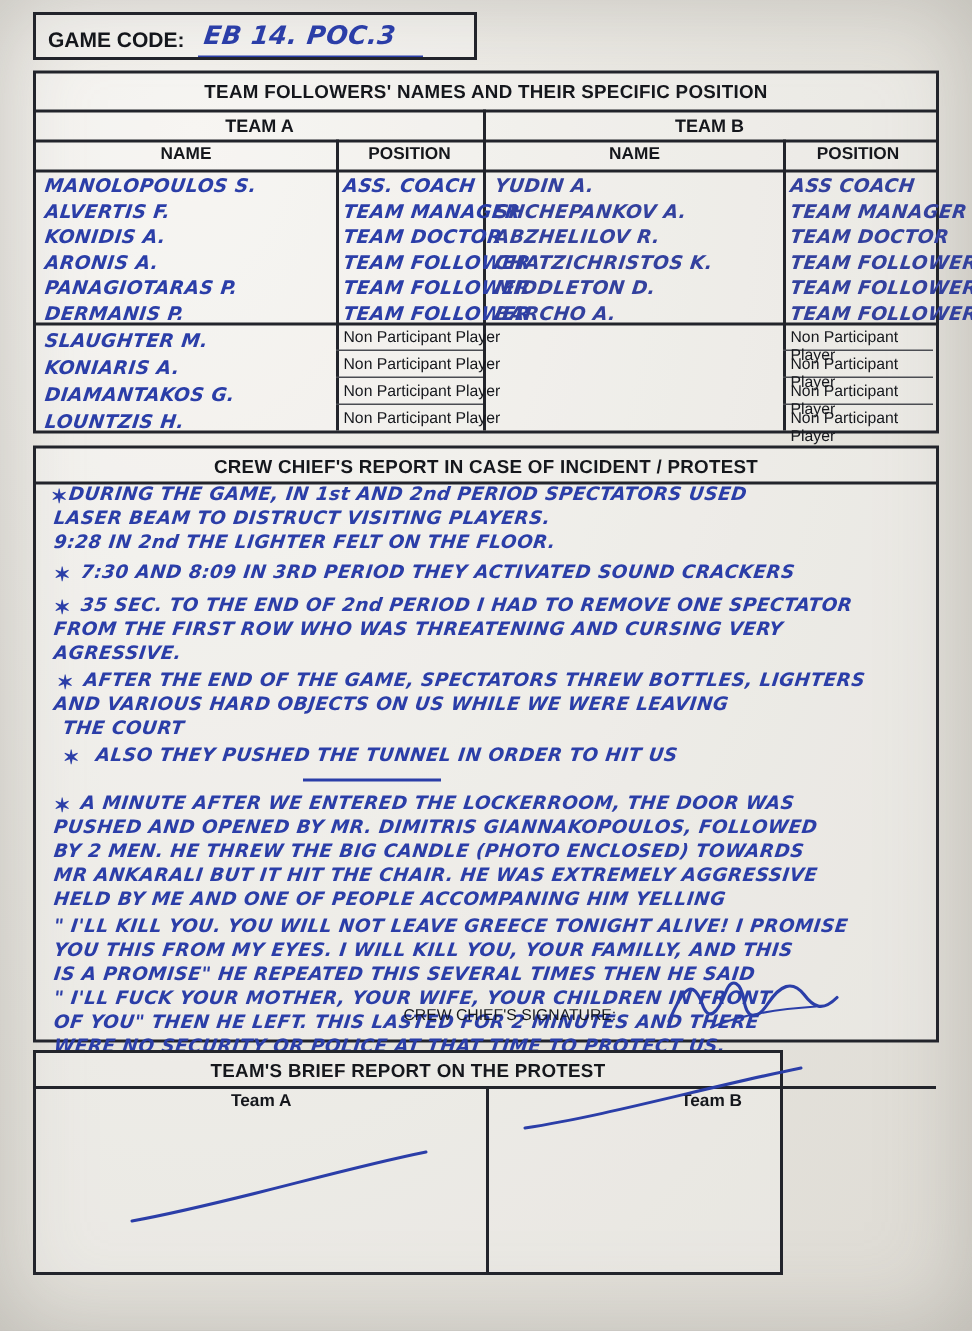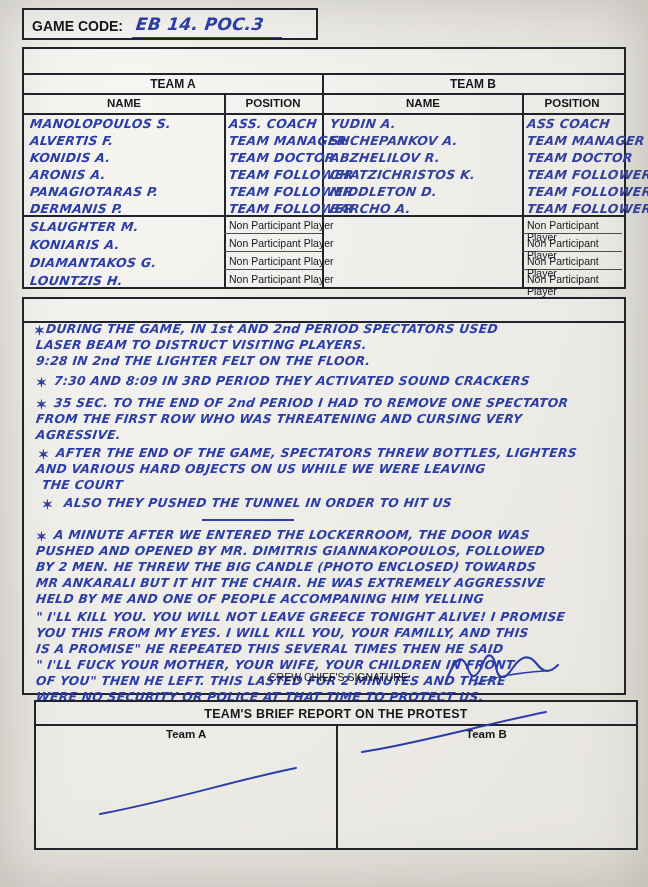--- a/index.html
+++ b/index.html
@@ -125,41 +125,42 @@
   }
   #sig-scribble {
     position: absolute; left: 420px; top: 352px; width: 120px; height: 36px;
   }
   #strike1 {
     position: absolute; left: 178px; top: 198px; width: 92px;
     border-bottom: 2px solid #2b3ea8;
   }
 
   
-  #brief-box { left: 34px; top: 700px; width: 604px; height: 150px; }
+  #brief-box { left: 22px; top: 700px; width: 500px; height: 150px; }
   #brief-title { position: absolute; left: 0; right: 0; top: 5px; }
   .team-sub {
     position: absolute; font-weight: bold; font-size: 11.5px; color: #15171c;
   }
 
   svg.scribble { position: absolute; overflow: visible; }
 </style>
 </head>
 <body>
 
 <div id="page">
   <div class="sheet-shadow"></div>
 
   <div class="box" id="gamecode-box">
     <span id="gamecode-label" class="label-print">GAME CODE:</span>
     <span id="gamecode-value" class="hw">EB 14. POC.3</span>
     <div id="gamecode-underline"></div>
   </div>
 
   <div class="box" id="followers-box">
+    <div class="hdr" id="followers-title">TEAM FOLLOWERS' NAMES AND THEIR SPECIFIC POSITION</div>
 
     <div class="hline" style="left:0; top:24px; width:600px;"></div>
     <div class="hline" style="left:0; top:44px; width:600px;"></div>
     <div class="hline" style="left:0; top:64px; width:600px;"></div>
     <div class="hline" style="left:0; top:166px; width:600px;"></div>
 
     <div class="vline" style="left:298px; top:24px; height:214px;"></div>
     <div class="vline" style="left:200px; top:44px; height:194px;"></div>
     <div class="vline" style="left:498px; top:44px; height:194px;"></div>
 
@@ -216,20 +217,21 @@
     <div class="npp" style="left:503px; top:206px;">Non Participant Player</div>
     <div class="npp" style="left:503px; top:224px;">Non Participant Player</div>
 
     <div class="cell-hw hw" style="left:6px; top:170px;">SLAUGHTER M.</div>
     <div class="cell-hw hw" style="left:6px; top:188px;">KONIARIS A.</div>
     <div class="cell-hw hw" style="left:6px; top:206px;">DIAMANTAKOS G.</div>
     <div class="cell-hw hw" style="left:6px; top:224px;">LOUNTZIS H.</div>
   </div>
 
   <div class="box" id="report-box">
+    <div class="hdr" id="report-title">CREW CHIEF'S REPORT IN CASE OF INCIDENT / PROTEST</div>
     <div class="hline" style="left:0; top:22px; width:600px;"></div>
 
     <div id="report-lines">
       <span class="star" style="left:10px; top:2px;">✶</span>
       <div class="rline hw" style="left:22px; top:2px;">DURING THE GAME, IN 1st AND 2nd PERIOD SPECTATORS USED</div>
       <div class="rline hw" style="left:12px; top:18px;">LASER BEAM TO DISTRUCT VISITING PLAYERS.</div>
       <div class="rline hw" style="left:12px; top:34px;">9:28 IN 2nd THE LIGHTER FELT ON THE FLOOR.</div>
 
       <span class="star" style="left:12px; top:54px;">✶</span>
       <div class="rline hw" style="left:30px; top:54px;">7:30 AND 8:09 IN 3RD PERIOD THEY ACTIVATED SOUND CRACKERS</div>

